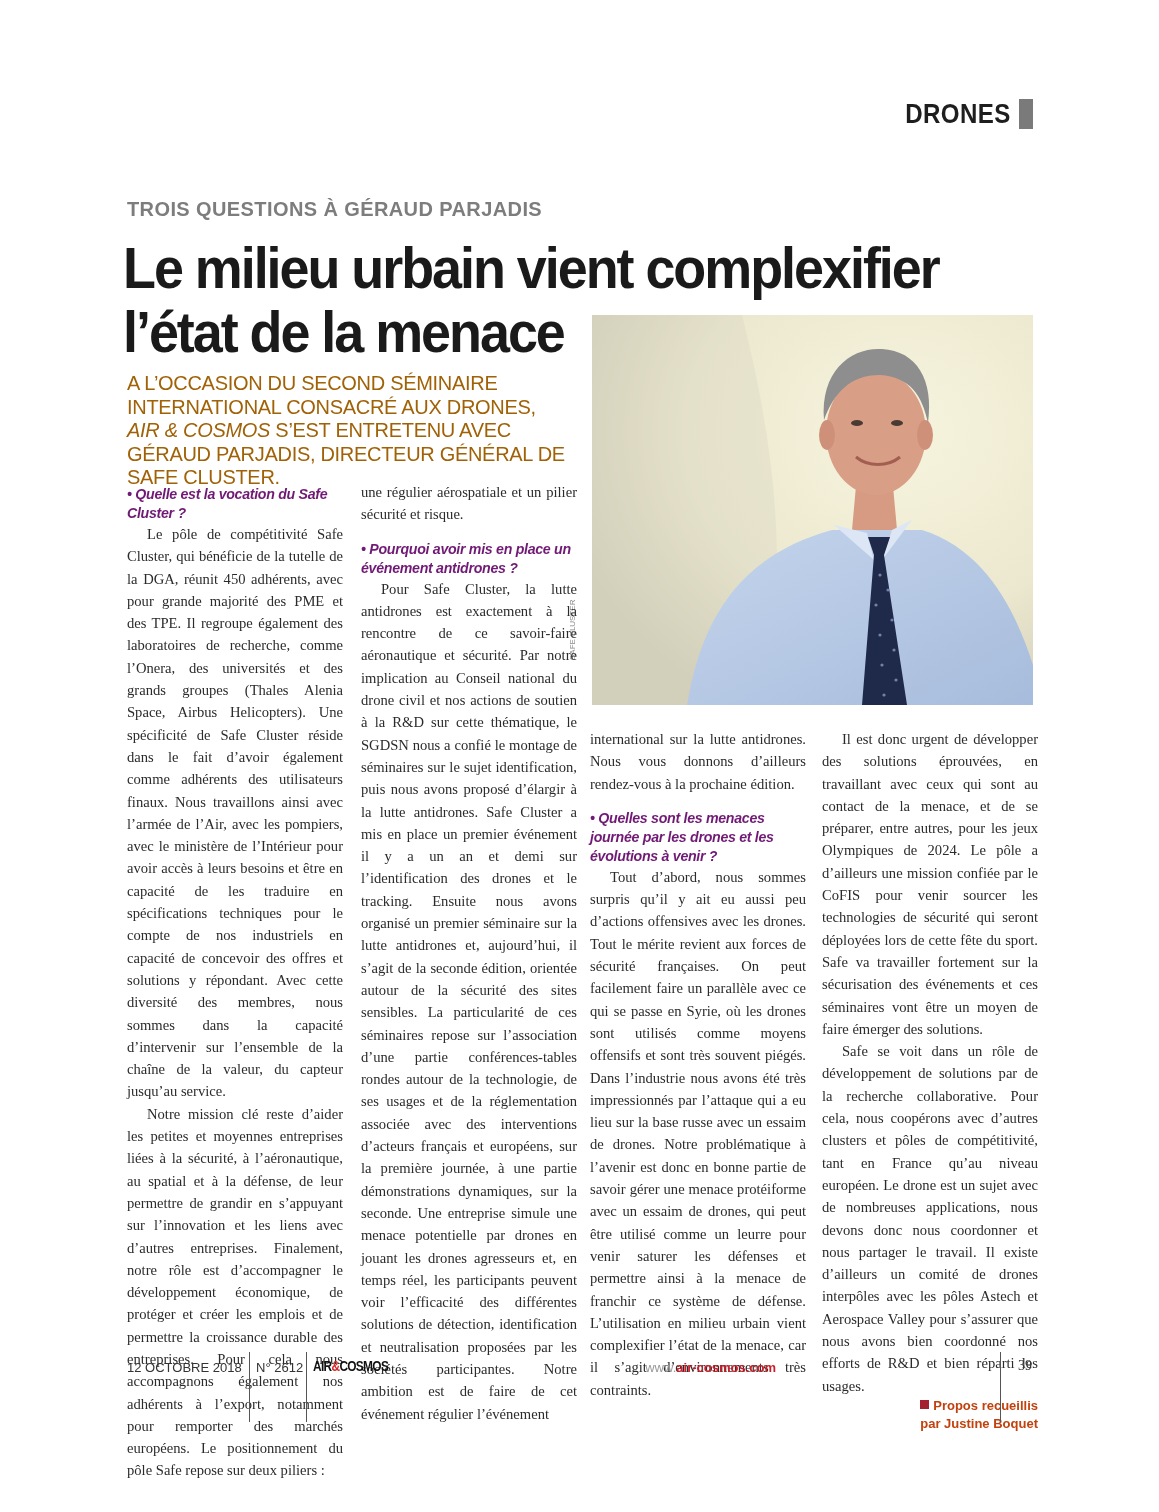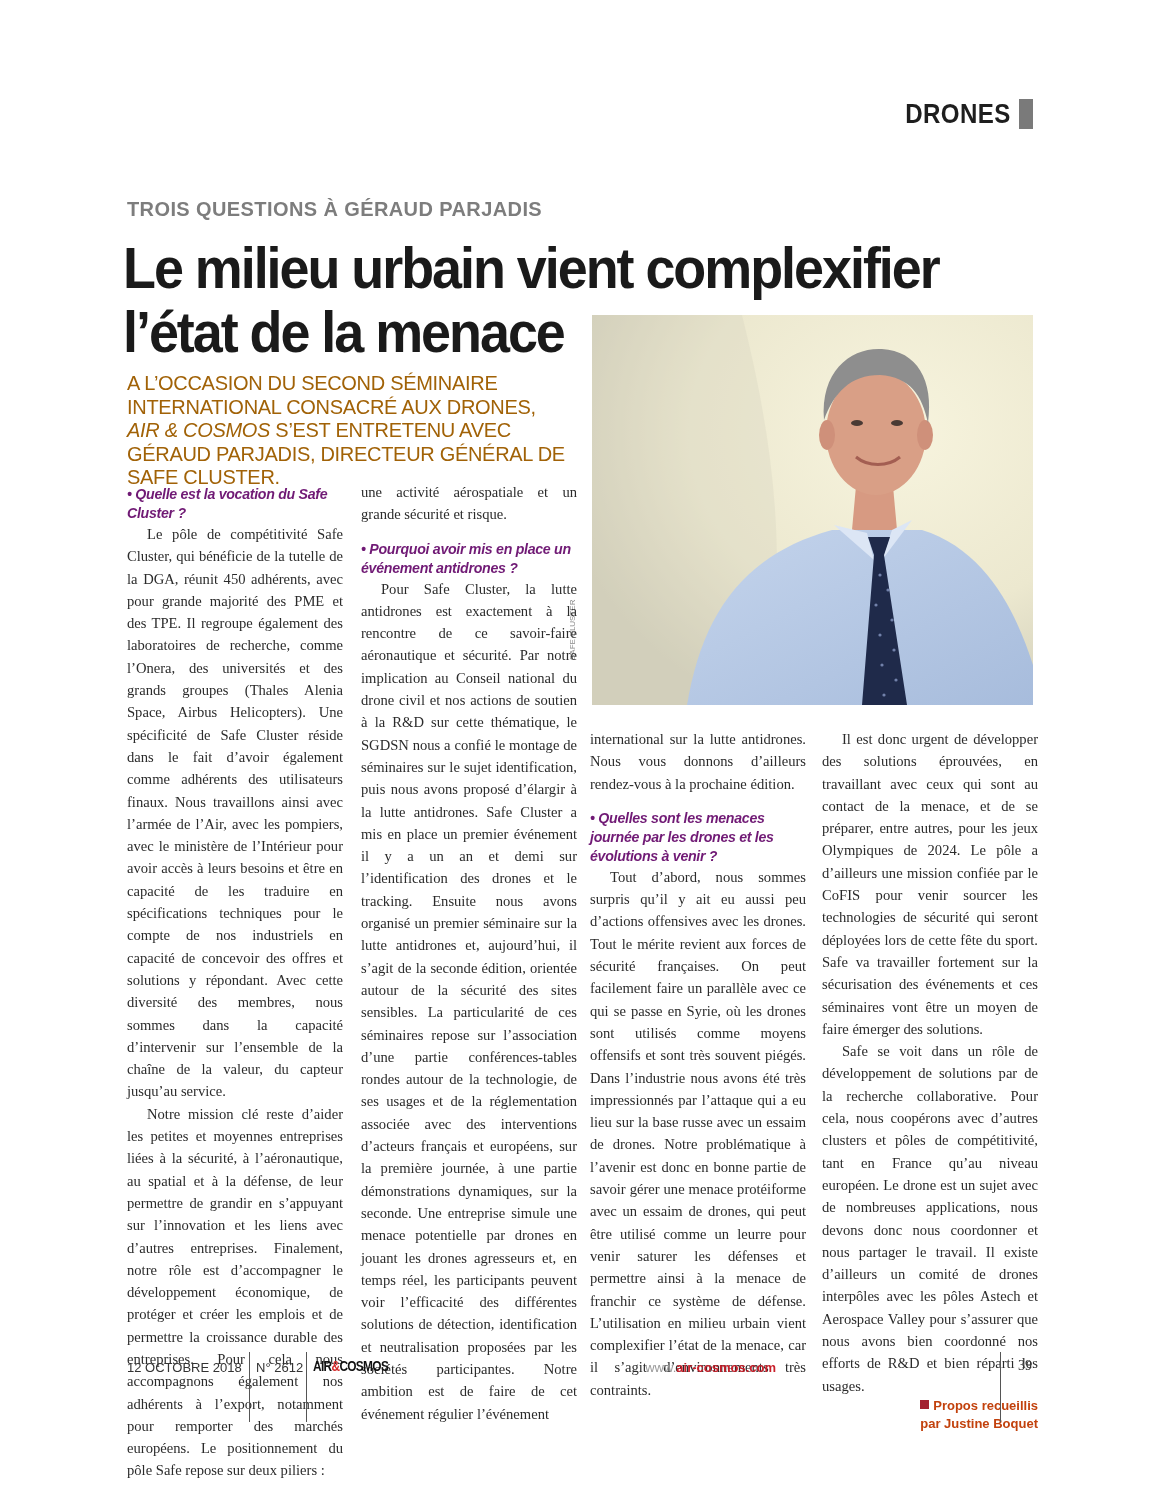--- a/index.html
+++ b/index.html
@@ -160,21 +160,21 @@
 </div>
 <div class="photo-credit">SAFE CLUSTER</div>
 
 <div class="col c1">
   <div class="q">• Quelle est la vocation du Safe Cluster ?</div>
   <p>Le pôle de compétitivité Safe Cluster, qui bénéficie de la tutelle de la DGA, réunit 450 adhérents, avec pour grande majorité des PME et des TPE. Il regroupe également des laboratoires de recherche, comme l’Onera, des universités et des grands groupes (Thales Alenia Space, Airbus Helicopters). Une spécificité de Safe Cluster réside dans le fait d’avoir également comme adhérents des utilisateurs finaux. Nous travaillons ainsi avec l’armée de l’Air, avec les pompiers, avec le ministère de l’Intérieur pour avoir accès à leurs besoins et être en capacité de les traduire en spécifications techniques pour le compte de nos industriels en capacité de concevoir des offres et solutions y répondant. Avec cette diversité des membres, nous sommes dans la capacité d’intervenir sur l’ensemble de la chaîne de la valeur, du capteur jusqu’au service.</p>
   <p>Notre mission clé reste d’aider les petites et moyennes entreprises liées à la sécurité, à l’aéronautique, au spatial et à la défense, de leur permettre de grandir en s’appuyant sur l’innovation et les liens avec d’autres entreprises. Finalement, notre rôle est d’accompagner le développement économique, de protéger et créer les emplois et de permettre la croissance durable des entreprises. Pour cela nous accompagnons également nos adhérents à l’export, notamment pour remporter des marchés européens. Le positionnement du pôle Safe repose sur deux piliers :</p>
 </div>
 
 <div class="col c2">
-  <p class="noindent">une activité aérospatiale et un grande sécurité et risque.</p>
+  <p class="noindent">une régulier aérospatiale et un pilier sécurité et risque.</p>
   <div class="gap"></div>
   <div class="q">• Pourquoi avoir mis en place un événement antidrones ?</div>
   <p>Pour Safe Cluster, la lutte antidrones est exactement à la rencontre de ce savoir-faire aéronautique et sécurité. Par notre implication au Conseil national du drone civil et nos actions de soutien à la R&amp;D sur cette thématique, le SGDSN nous a confié le montage de séminaires sur le sujet identification, puis nous avons proposé d’élargir à la lutte antidrones. Safe Cluster a mis en place un premier événement il y a un an et demi sur l’identification des drones et le tracking. Ensuite nous avons organisé un premier séminaire sur la lutte antidrones et, aujourd’hui, il s’agit de la seconde édition, orientée autour de la sécurité des sites sensibles. La particularité de ces séminaires repose sur l’association d’une partie conférences-tables rondes autour de la technologie, de ses usages et de la réglementation associée avec des interventions d’acteurs français et européens, sur la première journée, à une partie démonstrations dynamiques, sur la seconde. Une entreprise simule une menace potentielle par drones en jouant les drones agresseurs et, en temps réel, les participants peuvent voir l’efficacité des différentes solutions de détection, identification et neutralisation proposées par les sociétés participantes. Notre ambition est de faire de cet événement régulier l’événement</p>
 </div>
 
 <div class="col c3">
   <p class="noindent">international sur la lutte antidrones. Nous vous donnons d’ailleurs rendez-vous à la prochaine édition.</p>
   <div class="gap"></div>
   <div class="q">• Quelles sont les menaces journée par les drones et les évolutions à venir ?</div>
   <p>Tout d’abord, nous sommes surpris qu’il y ait eu aussi peu d’actions offensives avec les drones. Tout le mérite revient aux forces de sécurité françaises. On peut facilement faire un parallèle avec ce qui se passe en Syrie, où les drones sont utilisés comme moyens offensifs et sont très souvent piégés. Dans l’industrie nous avons été très impressionnés par l’attaque qui a eu lieu sur la base russe avec un essaim de drones. Notre problématique à l’avenir est donc en bonne partie de savoir gérer une menace protéiforme avec un essaim de drones, qui peut être utilisé comme un leurre pour venir saturer les défenses et permettre ainsi à la menace de franchir ce système de défense. L’utilisation en milieu urbain vient complexifier l’état de la menace, car il s’agit d’environnements très contraints.</p>

